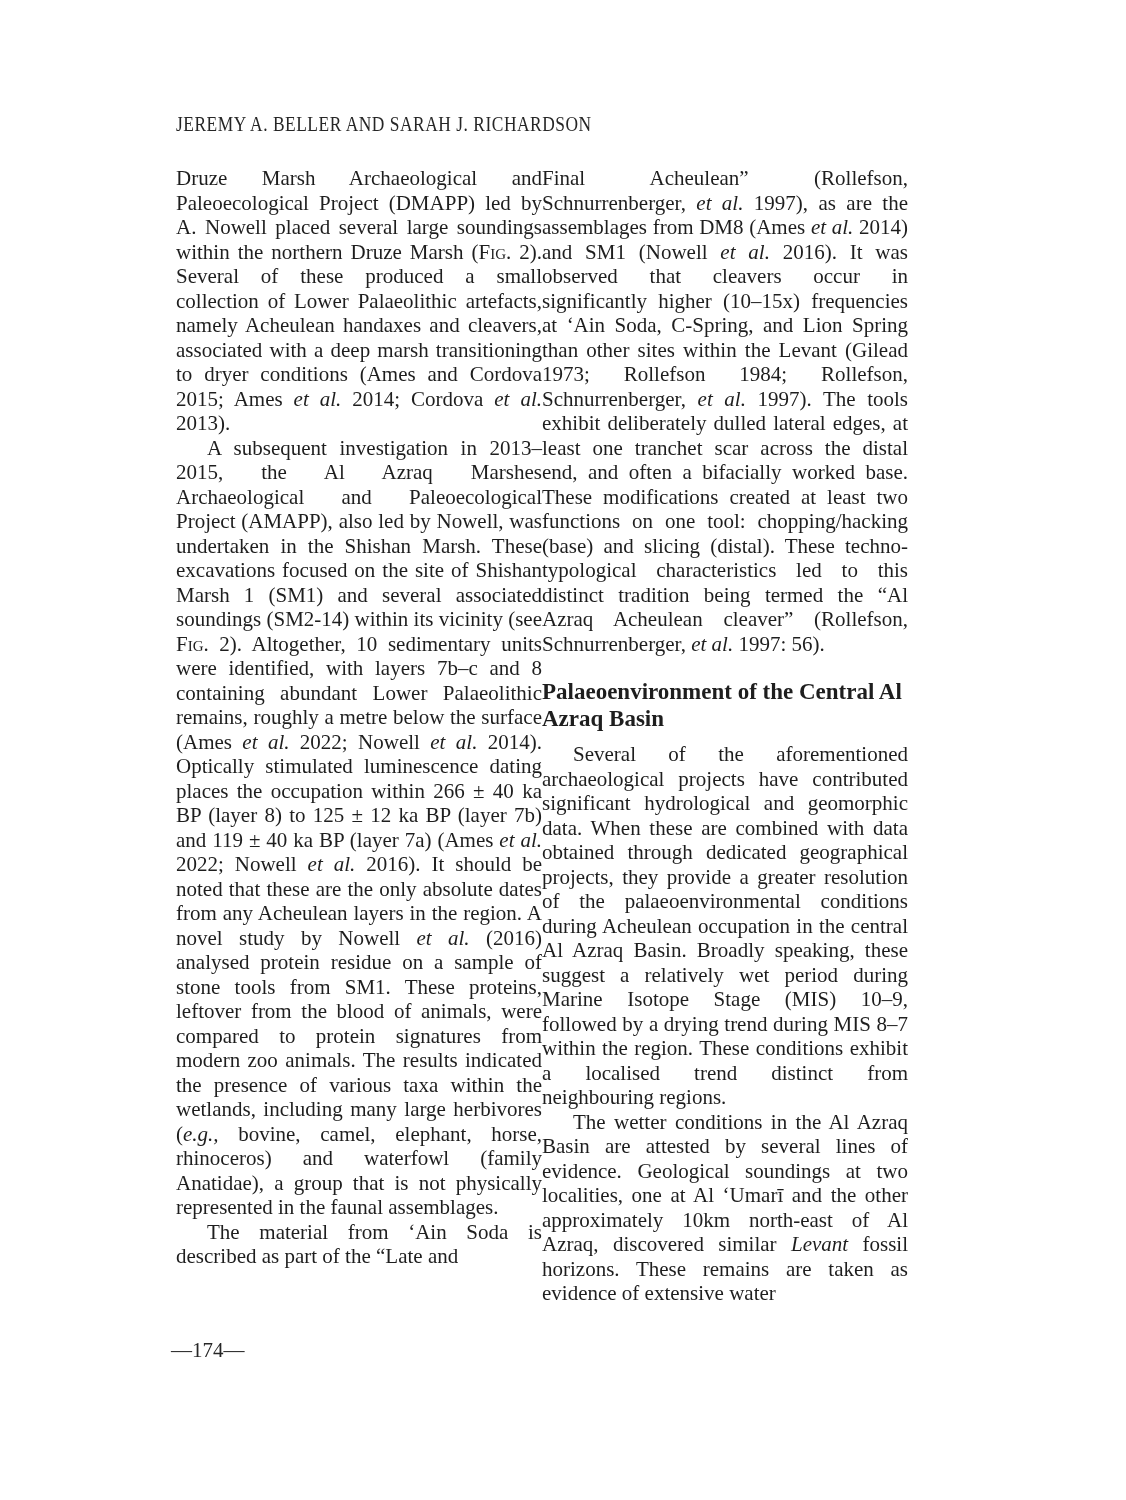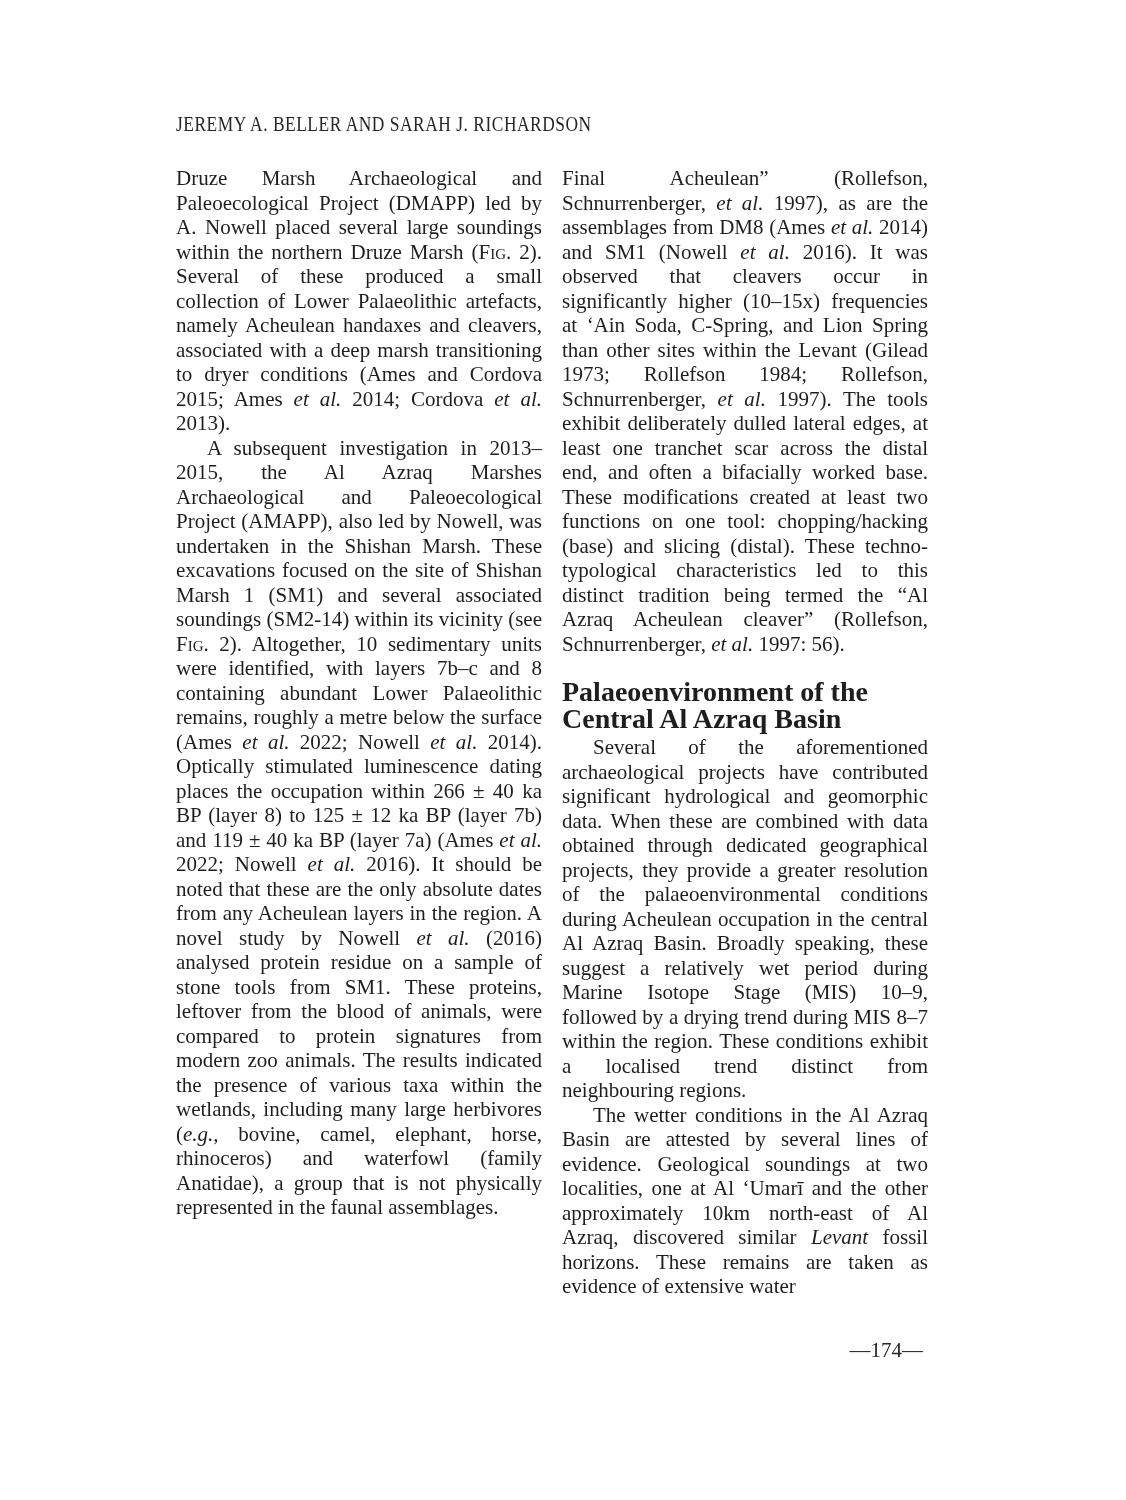--- a/index.html
+++ b/index.html
@@ -11,49 +11,50 @@
     color: #1e1e1e;
   }
   .text-block { position: absolute; left: 176px; top: 0; width: 752px; }
   .running-header {
     margin-top: 112px;
     font-size: 20px; line-height: 24px;
     letter-spacing: 0.6px; white-space: nowrap;
     transform: scaleX(0.87); transform-origin: 0 50%;
     color: #262626;
   }
-  .columns { display: flex; gap: 20px; margin-top: 30px; }
+  .columns { display: flex; margin-top: 30px; }
   .col {
     width: 366px;
     text-align: justify;
     font-size: 21px; line-height: 24.5px;
   }
   .col p { margin: 0; }
   .col p.indent { text-indent: 31px; }
   .col h2 {
-    font-size: 28px; line-height: 27px;
+    font-size: 23px; line-height: 27px;
     font-weight: bold; text-align: left;
-    margin: 22px 0 3px 0;
+    margin: 22px 0 10px 0;
   }
   .it { font-style: italic; }
   .sc { font-variant: small-caps; }
   .page-number {
     position: absolute; left: 171px; top: 1338px; width: 752px;
-    text-align: right; font-size: 21px; color: #262626;
+    text-align: left; font-size: 21px; color: #262626;
   }
 </style>
 </head>
 <body>
 
 <div class="text-block">
   <div class="running-header">JEREMY A. BELLER AND SARAH J. RICHARDSON</div>
   <div class="columns">
     <div class="col">
         <p><span class="">Druze Marsh Archaeological and Paleoecological Project (DMAPP) led by A. Nowell placed several large soundings within the northern Druze Marsh (</span><span class="sc">Fig.</span><span class=""> 2). Several of these produced a small collection of Lower Palaeolithic artefacts, namely Acheulean handaxes and cleavers, associated with a deep marsh transitioning to dryer conditions (Ames and Cordova 2015; Ames </span><span class="it">et al.</span><span class=""> 2014; Cordova </span><span class="it">et al.</span><span class=""> 2013).</span></p>
         <p class="indent"><span class="">A subsequent investigation in 2013–2015, the Al Azraq Marshes Archaeological and Paleoecological Project (AMAPP), also led by Nowell, was undertaken in the Shishan Marsh. These excavations focused on the site of Shishan Marsh 1 (SM1) and several associated soundings (SM2-14) within its vicinity (see </span><span class="sc">Fig.</span><span class=""> 2). Altogether, 10 sedimentary units were identified, with layers 7b–c and 8 containing abundant Lower Palaeolithic remains, roughly a metre below the surface (Ames </span><span class="it">et al.</span><span class=""> 2022; Nowell </span><span class="it">et al.</span><span class=""> 2014). Optically stimulated luminescence dating places the occupation within 266 ± 40 ka BP (layer 8) to 125 ± 12 ka BP (layer 7b) and 119 ± 40 ka BP (layer 7a) (Ames </span><span class="it">et al.</span><span class=""> 2022; Nowell </span><span class="it">et al.</span><span class=""> 2016). It should be noted that these are the only absolute dates from any Acheulean layers in the region. A novel study by Nowell </span><span class="it">et al.</span><span class=""> (2016) analysed protein residue on a sample of stone tools from SM1. These proteins, leftover from the blood of animals, were compared to protein signatures from modern zoo animals. The results indicated the presence of various taxa within the wetlands, including many large herbivores (</span><span class="it">e.g.,</span><span class=""> bovine, camel, elephant, horse, rhinoceros) and waterfowl (family Anatidae), a group that is not physically represented in the faunal assemblages.</span></p>
+        <p class="indent"><span class="">The material from ‘Ain Soda is described as part of the “Late and</span></p>
       </div>
     <div class="col">
         <p><span class="">Final Acheulean” (Rollefson, Schnurrenberger, </span><span class="it">et al.</span><span class=""> 1997), as are the assemblages from DM8 (Ames </span><span class="it">et al.</span><span class=""> 2014) and SM1 (Nowell </span><span class="it">et al.</span><span class=""> 2016). It was observed that cleavers occur in significantly higher (10–15x) frequencies at ‘Ain Soda, C-Spring, and Lion Spring than other sites within the Levant (Gilead 1973; Rollefson 1984; Rollefson, Schnurrenberger, </span><span class="it">et al.</span><span class=""> 1997). The tools exhibit deliberately dulled lateral edges, at least one tranchet scar across the distal end, and often a bifacially worked base. These modifications created at least two functions on one tool: chopping/hacking (base) and slicing (distal). These techno-typological characteristics led to this distinct tradition being termed the “Al Azraq Acheulean cleaver” (Rollefson, Schnurrenberger, </span><span class="it">et al.</span><span class=""> 1997: 56).</span></p>
         <h2><span class="">Palaeoenvironment of the Central Al Azraq Basin</span></h2>
         <p class="indent"><span class="">Several of the aforementioned archaeological projects have contributed significant hydrological and geomorphic data. When these are combined with data obtained through dedicated geographical projects, they provide a greater resolution of the palaeoenvironmental conditions during Acheulean occupation in the central Al Azraq Basin. Broadly speaking, these suggest a relatively wet period during Marine Isotope Stage (MIS) 10–9, followed by a drying trend during MIS 8–7 within the region. These conditions exhibit a localised trend distinct from neighbouring regions.</span></p>
         <p class="indent"><span class="">The wetter conditions in the Al Azraq Basin are attested by several lines of evidence. Geological soundings at two localities, one at Al ‘Umarī and the other approximately 10km north-east of Al Azraq, discovered similar </span><span class="it">Levant</span><span class=""> fossil horizons. These remains are taken as evidence of extensive water</span></p>
       </div>
   </div>
 </div>
 

